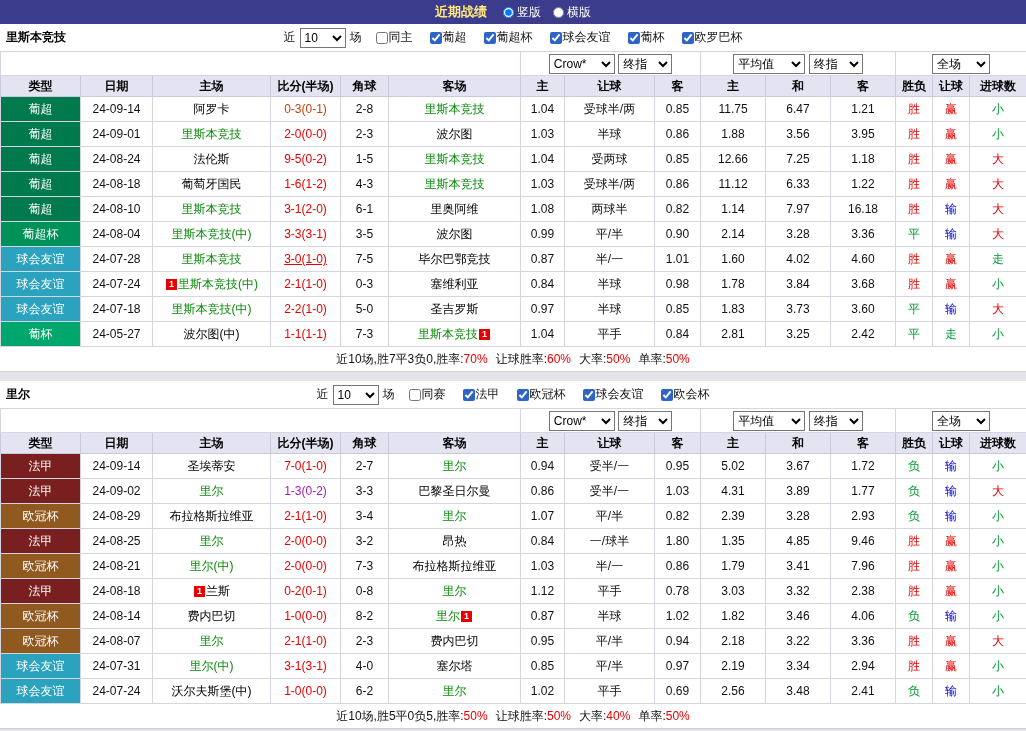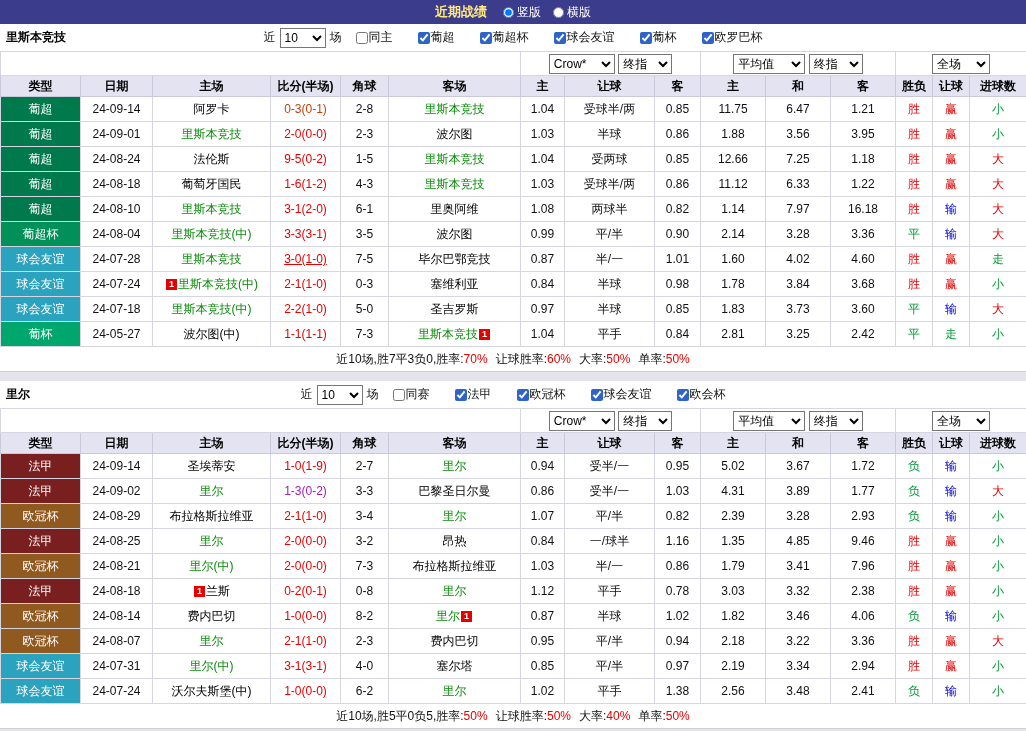--- a/index.html
+++ b/index.html
@@ -7,21 +7,21 @@
 .topbar{height:24px;background:#3C3C8C;display:flex;align-items:center;justify-content:center;gap:16px}
 .tb-title{color:#FFE87C;font-weight:700;font-size:13px}
 .tb-radios{display:flex;align-items:center;gap:12px;color:#fff}
 .tb-radios label{display:inline-flex;align-items:center;gap:3px;cursor:pointer}
 input[type=radio]{width:11px;height:11px;margin:0}
 input[type=checkbox]{width:12px;height:12px;margin:0;accent-color:#2E64C8}
 .section{background:#fff;margin-bottom:9px;border-bottom:1px solid #cfcfd8}
 .filterbar{height:27px;position:relative;display:flex;align-items:center;justify-content:center;background:#fff}
 .team-name{position:absolute;left:6px;top:0;height:27px;display:flex;align-items:center;font-weight:700;color:#000}
 .filters{display:flex;align-items:center;gap:4px}
-.cb-group{display:flex;align-items:flex-end;gap:25px;margin-left:10px}
+.cb-group{display:flex;align-items:flex-end;gap:17px;margin-left:10px}
 .cb-group label{display:inline-flex;align-items:center;gap:1px;cursor:pointer}
 select{font-size:12px;height:20px;border:1px solid #767676;background:#fff;color:#000}
 .count-select{width:46px}
 .sel-asia-co{width:66px}
 .sel-time{width:54px}
 .sel-eu-co{width:72px}
 .sel-scope{width:58px}
 table.stats-table{width:1026px;border-collapse:collapse;table-layout:fixed}
 .stats-table td,.stats-table th{border:1px solid #d6d6e2;text-align:center;overflow:hidden;white-space:nowrap;padding:0 1px}
 .selector-row td{height:24px;background:#fff}
@@ -405,21 +405,21 @@
             <th>胜负</th>
             <th>让球</th>
             <th>进球数</th>
           </tr>
       </thead>
       <tbody>
           <tr>
             <td class="type-cell" style="background: rgb(122, 31, 31);">法甲</td>
             <td class="date-cell">24-09-14</td>
             <td class="team-cell"><span class="team-black">圣埃蒂安</span></td>
-            <td class="score-cell" style="color: rgb(230, 0, 0);">1-0(1-9)</td>
+            <td class="score-cell" style="color: rgb(230, 0, 0);">7-0(1-0)</td>
             <td class="corner-cell">2-7</td>
             <td class="team-cell"><span class="team-green" style="color: rgb(10, 138, 10);">里尔</span></td>
             <td class="odds">0.94</td>
             <td class="odds">受半/一</td>
             <td class="odds">0.95</td>
             <td class="odds">5.02</td>
             <td class="odds">3.67</td>
             <td class="odds">1.72</td>
             <td class="outcome" style="color: rgb(0, 153, 51);">负</td>
             <td class="outcome" style="color: rgb(0, 0, 204);">输</td>
@@ -461,21 +461,21 @@
           </tr>
           <tr>
             <td class="type-cell" style="background: rgb(122, 31, 31);">法甲</td>
             <td class="date-cell">24-08-25</td>
             <td class="team-cell"><span class="team-green" style="color: rgb(10, 138, 10);">里尔</span></td>
             <td class="score-cell" style="color: rgb(230, 0, 0);">2-0(0-0)</td>
             <td class="corner-cell">3-2</td>
             <td class="team-cell"><span class="team-black">昂热</span></td>
             <td class="odds">0.84</td>
             <td class="odds">一/球半</td>
-            <td class="odds">1.16</td>
+            <td class="odds">1.80</td>
             <td class="odds">1.35</td>
             <td class="odds">4.85</td>
             <td class="odds">9.46</td>
             <td class="outcome" style="color: rgb(230, 0, 0);">胜</td>
             <td class="outcome" style="color: rgb(230, 0, 0);">赢</td>
             <td class="outcome" style="color: rgb(0, 153, 51);">小</td>
           </tr>
           <tr>
             <td class="type-cell" style="background: rgb(144, 89, 31);">欧冠杯</td>
             <td class="date-cell">24-08-21</td>
@@ -563,21 +563,21 @@
           </tr>
           <tr>
             <td class="type-cell" style="background: rgb(43, 163, 190);">球会友谊</td>
             <td class="date-cell">24-07-24</td>
             <td class="team-cell"><span class="team-black">沃尔夫斯堡(中)</span></td>
             <td class="score-cell" style="color: rgb(230, 0, 0);">1-0(0-0)</td>
             <td class="corner-cell">6-2</td>
             <td class="team-cell"><span class="team-green" style="color: rgb(10, 138, 10);">里尔</span></td>
             <td class="odds">1.02</td>
             <td class="odds">平手</td>
-            <td class="odds">1.38</td>
+            <td class="odds">0.69</td>
             <td class="odds">2.56</td>
             <td class="odds">3.48</td>
             <td class="odds">2.41</td>
             <td class="outcome" style="color: rgb(0, 153, 51);">负</td>
             <td class="outcome" style="color: rgb(0, 0, 204);">输</td>
             <td class="outcome" style="color: rgb(0, 153, 51);">小</td>
           </tr>
         </tbody>
     </table>
     <div class="summary">

